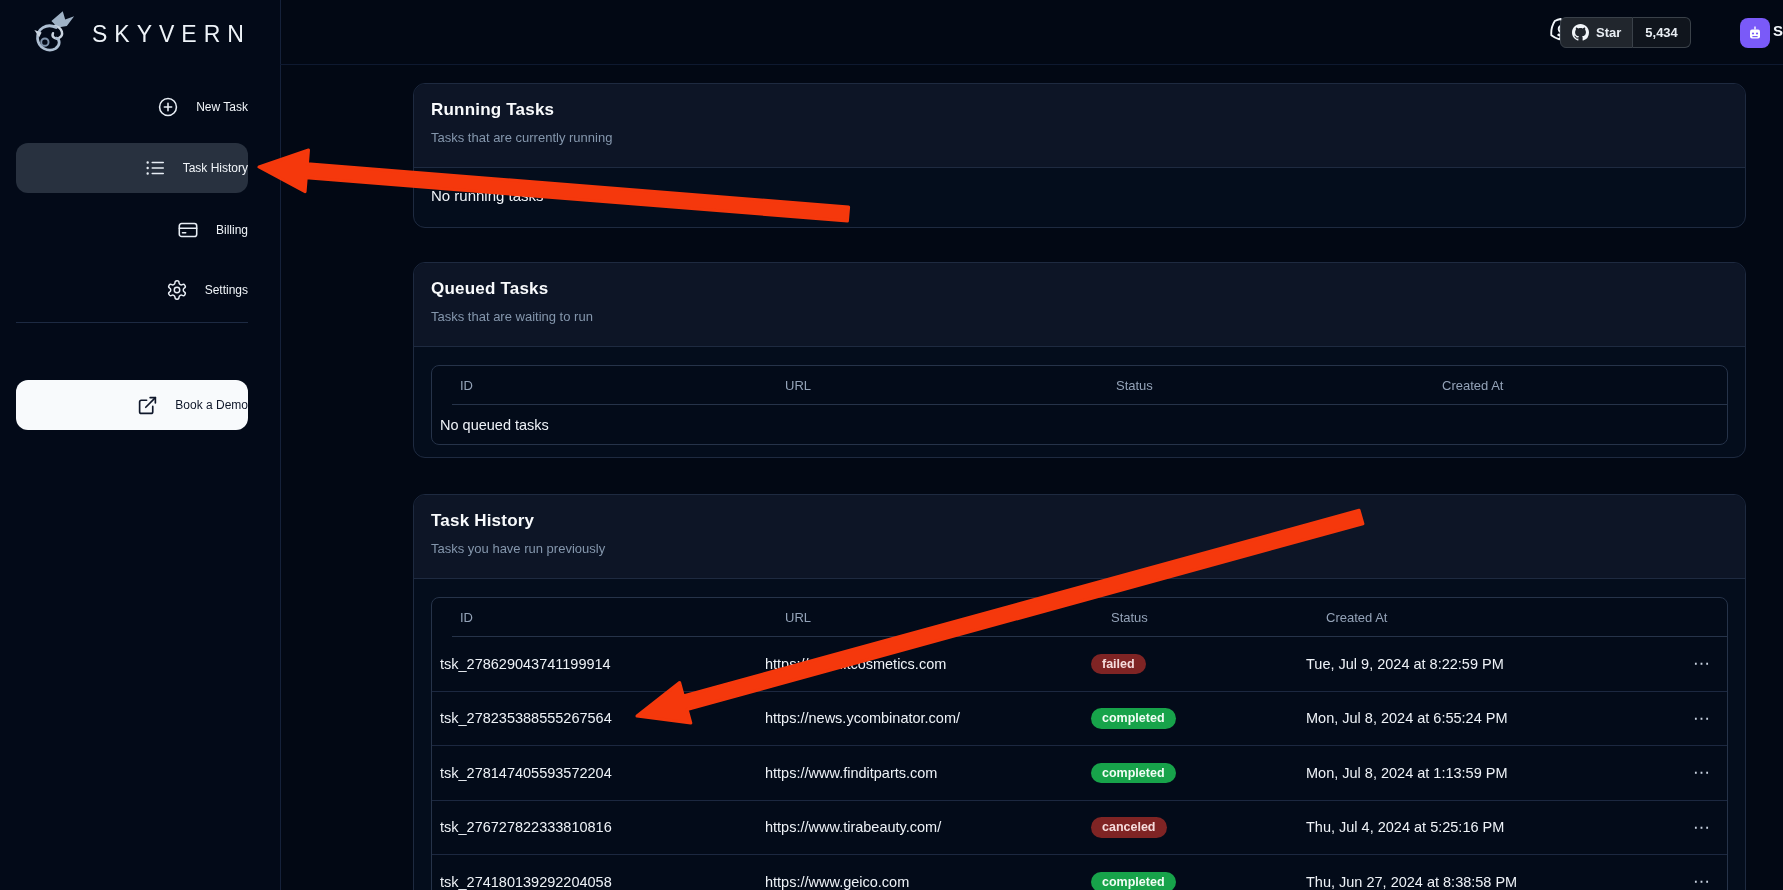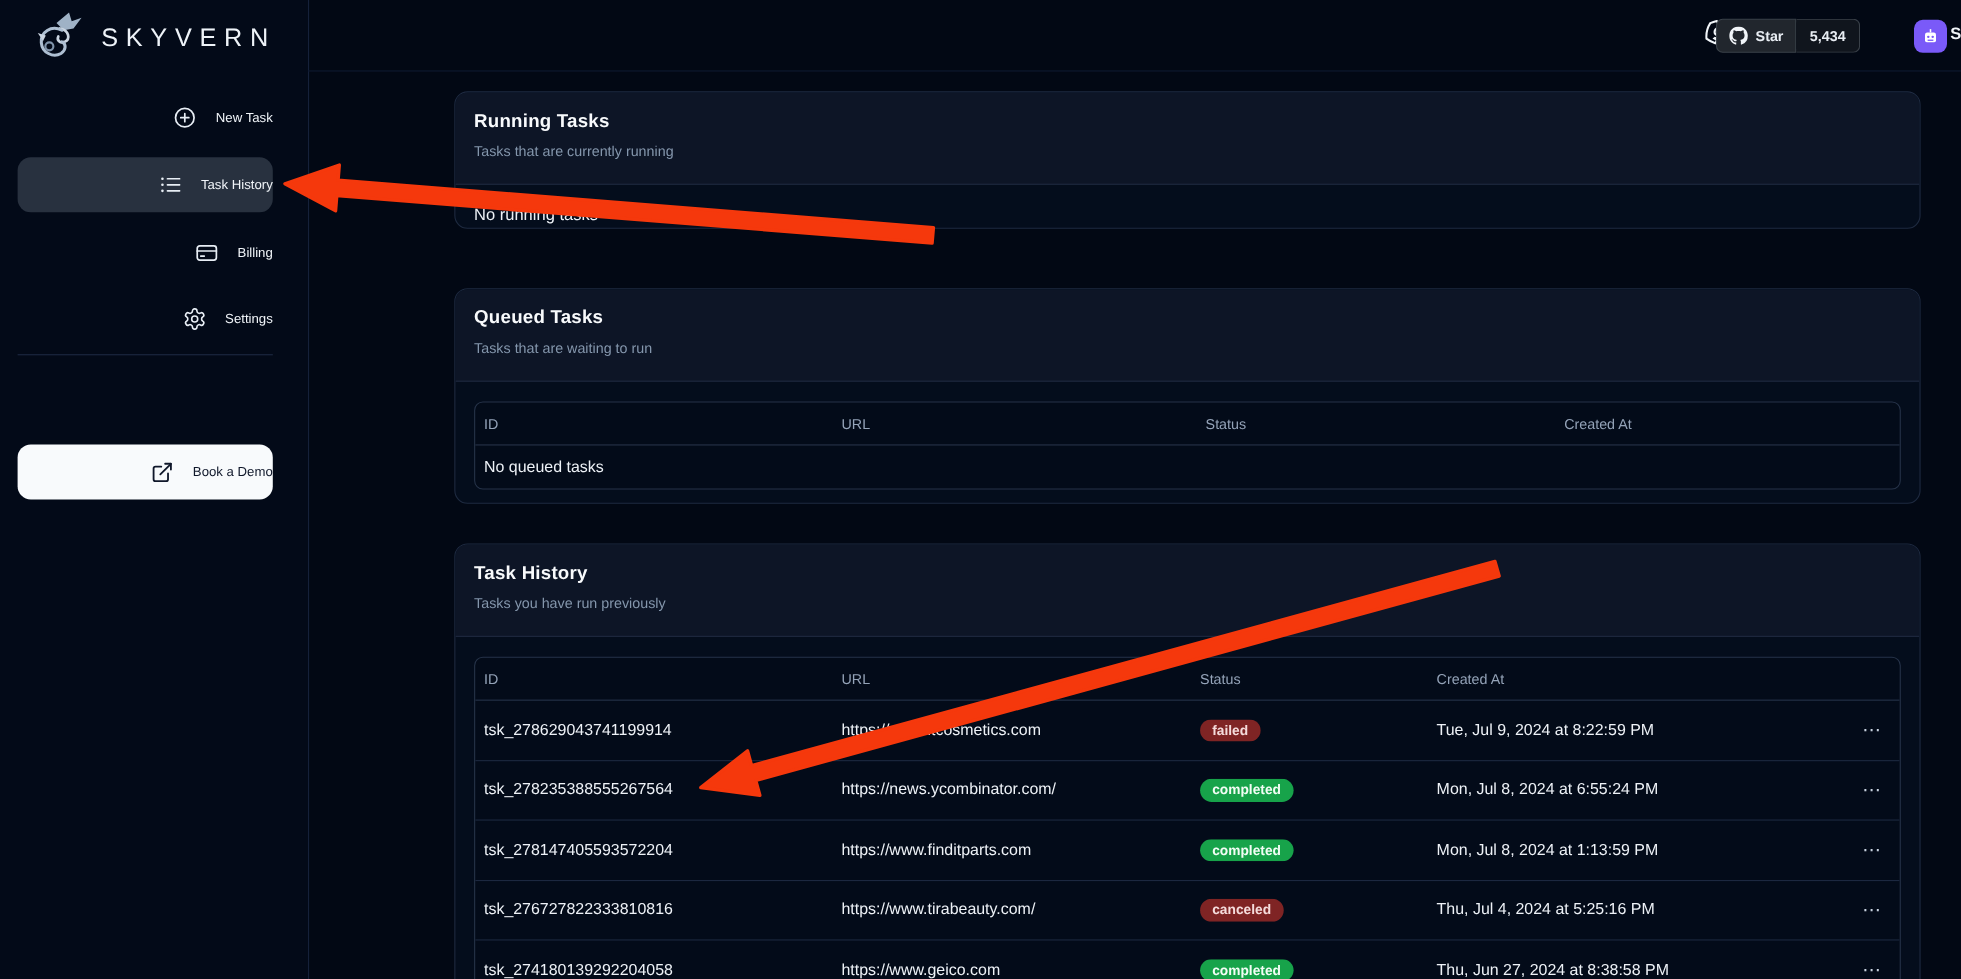--- a/index.html
+++ b/index.html
@@ -17,44 +17,44 @@
     display:flex;align-items:center;gap:17px;padding-left:20px;box-sizing:border-box;
     font-size:12px;color:#f1f5f9;cursor:pointer;justify-content:flex-end;
   }
   .nav-item svg{flex:0 0 auto;}
   .nav-new{top:82px;}
   .nav-history{top:143px;background:#28313f;}
   .nav-billing{top:205px;}
   .nav-settings{top:265px;}
   .side-divider{position:absolute;left:16px;top:322px;width:232px;height:1px;background:#1d2a42;}
   .nav-api{top:340px;}
-  .nav-demo{top:404px;background:#f8fafc;color:#0f172a;font-weight:500;}
+  .nav-demo{top:380px;background:#f8fafc;color:#0f172a;font-weight:500;}
   
   .topbar{position:absolute;left:280px;top:0;width:1503px;height:64px;border-bottom:1px solid #0e1930;}
   .discord-btn{position:absolute;left:1550px;top:18px;width:32px;height:28px;cursor:pointer;}
   .gh-widget{position:absolute;left:1560px;top:17px;height:31px;display:flex;cursor:pointer;}
   .gh-left{display:flex;align-items:center;gap:7px;padding:0 11px;background:#21262d;border:1px solid #3a4149;border-radius:6px 0 0 6px;}
   .gh-right{display:flex;align-items:center;padding:0 12px;background:#10151d;border:1px solid #3a4149;border-left:none;border-radius:0 6px 6px 0;}
   .gh-label,.gh-count{font-size:13px;font-weight:700;color:#e8edf3;}
   .avatar{position:absolute;left:1740px;top:18px;width:30px;height:30px;border-radius:8px;background:#7a5af8;display:flex;align-items:center;justify-content:center;cursor:pointer;}
   .user-partial{position:absolute;left:1773px;top:22px;font-size:15px;font-weight:600;color:#f1f5f9;white-space:nowrap;}
   
   .card{position:absolute;left:413px;width:1333px;border:1px solid #1e2a40;border-radius:12px;background:#040d1c;box-sizing:border-box;overflow:hidden;}
-  .card-running{top:83px;height:125px;}
+  .card-running{top:83px;height:145px;}
   .card-queued{top:262px;height:196px;}
   .card-history{top:494px;height:470px;}
   .card-header{background:#0d1526;border-bottom:1px solid #1e2a40;padding:16px 17px 0 17px;height:84px;box-sizing:border-box;}
   .card-title{margin:0;font-size:17px;font-weight:700;color:#f8fafc;letter-spacing:.2px;}
   .card-sub{margin:10px 0 0 0;font-size:13px;color:#8496ac;}
   .card-empty{padding:0 17px;height:55px;display:flex;align-items:center;font-size:15px;color:#eef2f7;}
   .inner-table{margin:18px 17px;border:1px solid #263349;border-radius:8px;overflow:hidden;background:#030b19;}
   .t-head,.t-row{display:grid;align-items:center;}
   .q-grid{grid-template-columns:325px 331px 326px 1fr;}
   .h-grid{grid-template-columns:325px 326px 215px 380px 1fr;}
-  .t-head{height:38px;border-bottom:1px solid #263349;}
+  .t-head{height:38px;border-bottom:1px solid #263349;margin-left:20px;}
   .t-head .cell{font-size:13px;color:#94a3b8;}
   .cell{padding:0 8px;white-space:nowrap;overflow:hidden;}
   .q-empty{height:39px;display:flex;align-items:center;padding:0 8px;font-size:14.5px;color:#eef2f7;}
   .t-row{height:53.5px;border-bottom:1px solid #1c2840;font-size:14.5px;color:#eef2f7;cursor:pointer;}
   .t-row:last-child{border-bottom:none;}
   .badge{display:inline-block;padding:4px 11px;border-radius:999px;font-size:12.5px;font-weight:700;line-height:1;}
   .badge.completed{background:#17a34a;color:#f2fdf5;}
   .badge.failed,.badge.canceled{background:#7f2424;color:#f5dcdc;}
   .cell.actions{text-align:center;}
   .dots{color:#c9d3e0;font-size:17px;letter-spacing:2px;cursor:pointer;}

